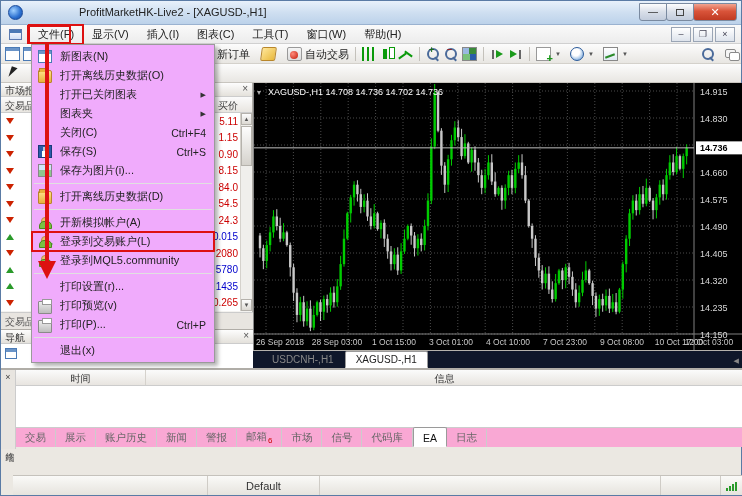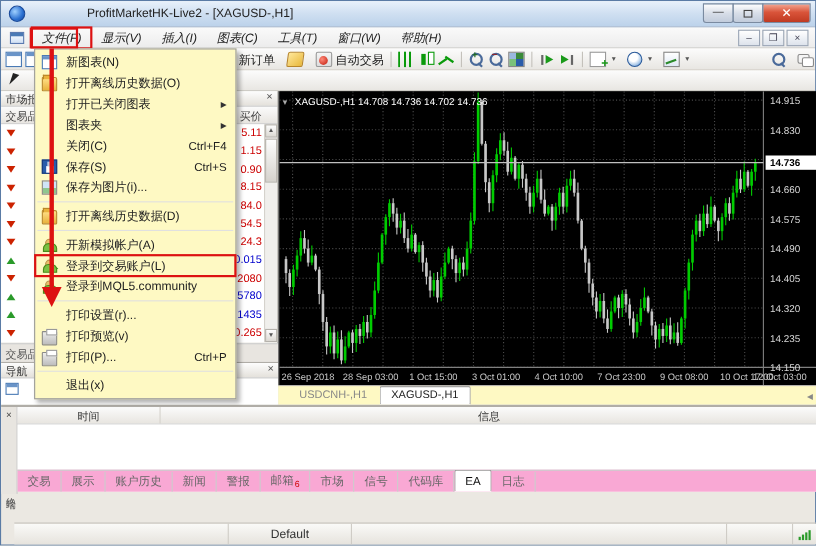--- a/index.html
+++ b/index.html
@@ -14,21 +14,21 @@
   .capbtns { position:absolute; right:4px; top:2px; display:flex; }
   .capbtn { width:28px; height:18px; border:1px solid #7a8aa0; border-radius:0 0 3px 3px;
     background:linear-gradient(#fdfdfd,#d8dee8 50%,#c2ccdc); color:#333; font-size:10px; line-height:16px; text-align:center; margin-left:-1px; }
   .capbtn.close { width:44px; background:linear-gradient(#f2a490,#d9543a 45%,#c03a22); color:#fff; font-size:11px; }
   .capbtn .sq { display:inline-block; width:8px; height:7px; border:1px solid #444; margin-top:5px; }
   
   .menubar { position:absolute; left:0; top:24px; width:100%; height:19px;
     background:linear-gradient(#fafafa,#ececec); border-bottom:1px solid #d0d0d0; display:flex; align-items:center; }
   .mdiicon { width:13px; height:11px; margin:0 7px 0 8px; border:1px solid #5a7ab0; background:linear-gradient(#fff,#cfe0f5); position:relative; }
   .mdiicon::before{ content:""; position:absolute; left:0; top:0; right:0; height:3px; background:#4a7ab5; }
-  .menu-item { padding:2px 9px; font-size:11px; color:#222; position:relative;font-style:italic; }
+  .menu-item { padding:2px 9px; font-size:11px; color:#222; position:relative; }
   .menu-item.hl { outline:2px solid #dd1111; outline-offset:-1px; }
   .mdibtns { position:absolute; right:6px; top:2px; display:flex; gap:2px; }
   .mdibtn { width:20px; height:15px; border:1px solid #9aa5b5; background:linear-gradient(#fff,#dde3ec); font-size:9px; text-align:center; line-height:13px; color:#445; }
   
   .toolbar1 { position:absolute; left:0; top:43px; width:100%; height:20px;
     background:linear-gradient(#fcfcfc,#e8e6e2); border-bottom:1px solid #d4d1cb; }
   .toolbar2 { position:absolute; left:0; top:63px; width:100%; height:19px;
     background:linear-gradient(#fcfcfc,#e8e6e2); border-bottom:1px solid #c8c5bf; }
   .tb { position:absolute; top:2px; height:16px; display:flex; align-items:center; gap:3px; font-size:11px; color:#222; }
   .sep { width:1px; height:14px; background:#c4c1bb; margin:0 3px; display:inline-block; }
@@ -99,21 +99,21 @@
   .mw-scroll { position:absolute; right:0; top:30px; width:12px; height:198px; background:#f0efec; border-left:1px solid #d5d2cc; }
   .mw-scroll .sb { position:absolute; left:0; width:11px; height:12px; background:linear-gradient(#fdfdfd,#dcd9d3); border:1px solid #b5b2ac; font-size:6px; text-align:center; line-height:10px; color:#555; }
   .mw-scroll .thumb { position:absolute; left:0; top:13px; width:11px; height:40px; background:linear-gradient(#fdfdfd,#d5d2cc); border:1px solid #b5b2ac; }
   .mw-tabs { position:absolute; left:0; top:229px; width:252px; height:17px; background:#e8e5e0; border-top:1px solid #ccc; font-size:10px; color:#555; padding:2px 4px; }
   .nav-panel { position:absolute; left:0; top:246px; width:252px; height:39px; background:#f4f3f0; border-top:1px solid #b0ada7; }
   .nav-title { height:14px; background:linear-gradient(#fdfdfd,#e4e1db); border-bottom:1px solid #ccc; font-size:10px; color:#333; padding:1px 4px; position:relative; }
   .nav-body { height:24px; background:#fff; }
   .nav-body .ic { margin:4px; width:12px; height:11px; }
   
   .chartwin { position:absolute; left:252px; top:82px; width:490px; height:267px; background:#000; border-left:1px solid #888; }
-  .charttabs { position:absolute; left:252px; top:349px; width:490px; height:18px; background:#fef9c3; border-top:1px solid #b5b2ac; display:flex; align-items:flex-end; padding-left:8px; font-size:10px; }
+  .charttabs { position:absolute; left:252px; top:349px; width:490px; height:18px; background:#0f172a; border-top:1px solid #b5b2ac; display:flex; align-items:flex-end; padding-left:8px; font-size:10px; }
   .ctab { padding:2px 10px 2px; color:#888; border:1px solid transparent; }
   .ctab.active { background:#fff; border:1px solid #9a9a9a; border-bottom:1px solid #fff; color:#222; border-radius:2px 2px 0 0; }
   .ctab-scroll { position:absolute; right:4px; bottom:3px; font-size:7px; color:#888; }
   
   .terminal { position:absolute; left:0; top:367px; width:742px; height:79px; background:#fff; border-top:2px solid #b0ada7; }
   .t-strip { position:absolute; left:0; top:0; width:15px; height:79px; background:#e8e5e0; border-right:1px solid #ccc; }
   .t-close { font-size:9px; color:#444; text-align:center; display:block; margin-top:2px; }
   .t-vlabel { position:absolute; left:2px; bottom:2px; writing-mode:vertical-lr; font-size:9px; color:#555; letter-spacing:1px; }
   .t-header { position:absolute; left:15px; top:0; right:0; height:16px; background:linear-gradient(#fbfbfb,#e8e5e0); border-bottom:1px solid #ccc; display:flex; font-size:10px; color:#333;text-align:center; }
   .t-header .c1 { width:130px; padding:2px 6px; border-right:1px solid #d5d2cc; }
@@ -126,21 +126,21 @@
   
   .statusbar { position:absolute; left:0; bottom:0; width:742px; height:20px; background:linear-gradient(#fafaf8,#e6e3dd); border-top:1px solid #c5c2bc; display:flex; font-size:11px; color:#333;margin-left:12px; }
   .sb-sec { border-right:1px solid #cfccc6; height:100%; display:flex; align-items:center; justify-content:center; }
   .sb1 { width:195px; } .sb2 { width:112px; } .sb3 { width:341px; } .sb4 { width:60px; }
   .sb5 { flex:1; position:relative; border-right:none; }
   .conn { position:absolute; right:18px; bottom:4px; display:flex; align-items:flex-end; gap:1px; }
   .conn i { width:2px; background:#2a9a2a; display:block; }
   .grip { position:absolute; right:1px; bottom:1px; width:12px; height:12px;
     background:repeating-linear-gradient(135deg,transparent 0 3px,#b5b2ac 3px 4px); }
   
-  .filemenu { position:absolute; left:30px; top:43px; width:184px; background:#fef9c3; border:1px solid #9a9a9a;
+  .filemenu { position:absolute; left:30px; top:43px; width:184px; background:#f0abfc; border:1px solid #9a9a9a;
     box-shadow:3px 3px 4px rgba(0,0,0,0.3); z-index:50; padding:2px 0; }
   .fm-item { height:19px; display:flex; align-items:center; font-size:11px; color:#222; padding:0 8px 0 6px; position:relative; }
   .fm-item .ic { width:14px; height:13px; margin-right:8px; }
   .fm-label { flex:1; white-space:nowrap; }
   .fm-right { font-size:10.5px; color:#222; }
   .fm-sub { font-size:7px; color:#333; }
   .fm-sep { height:1px; background:#e0e0e0; margin:3px 2px; }
   .fm-item.hl { outline:2px solid #dd1111; outline-offset:-1px; }
   .annot { position:absolute; left:0; top:0; width:742px; height:496px; z-index:60; pointer-events:none; }
 </style>

